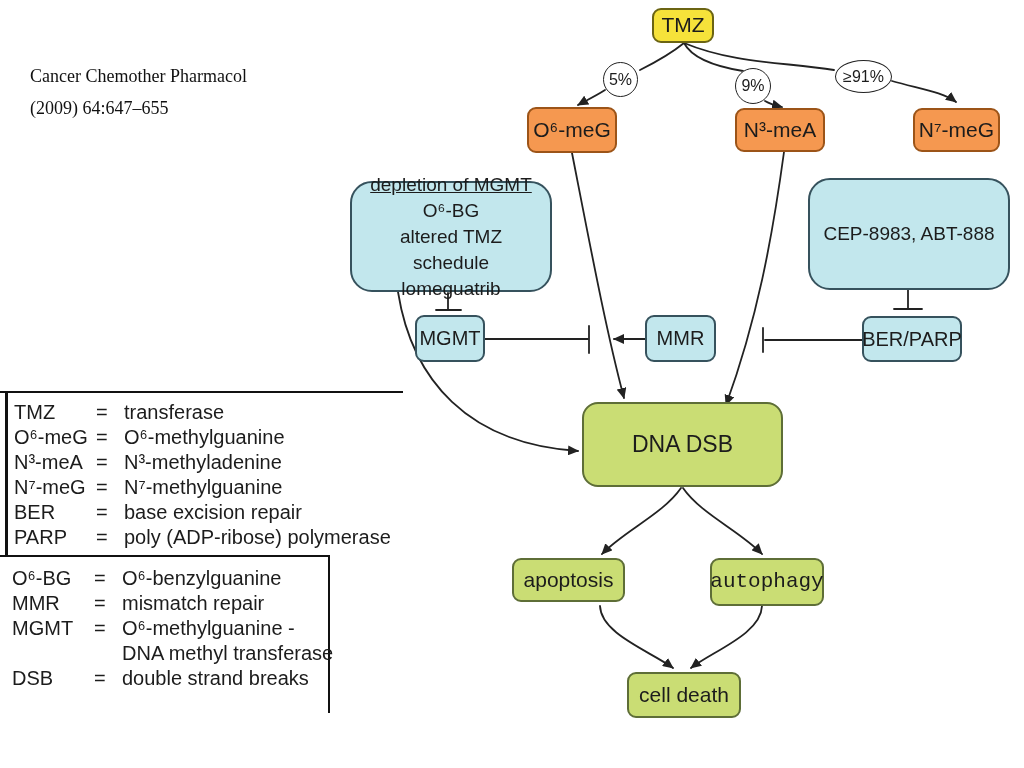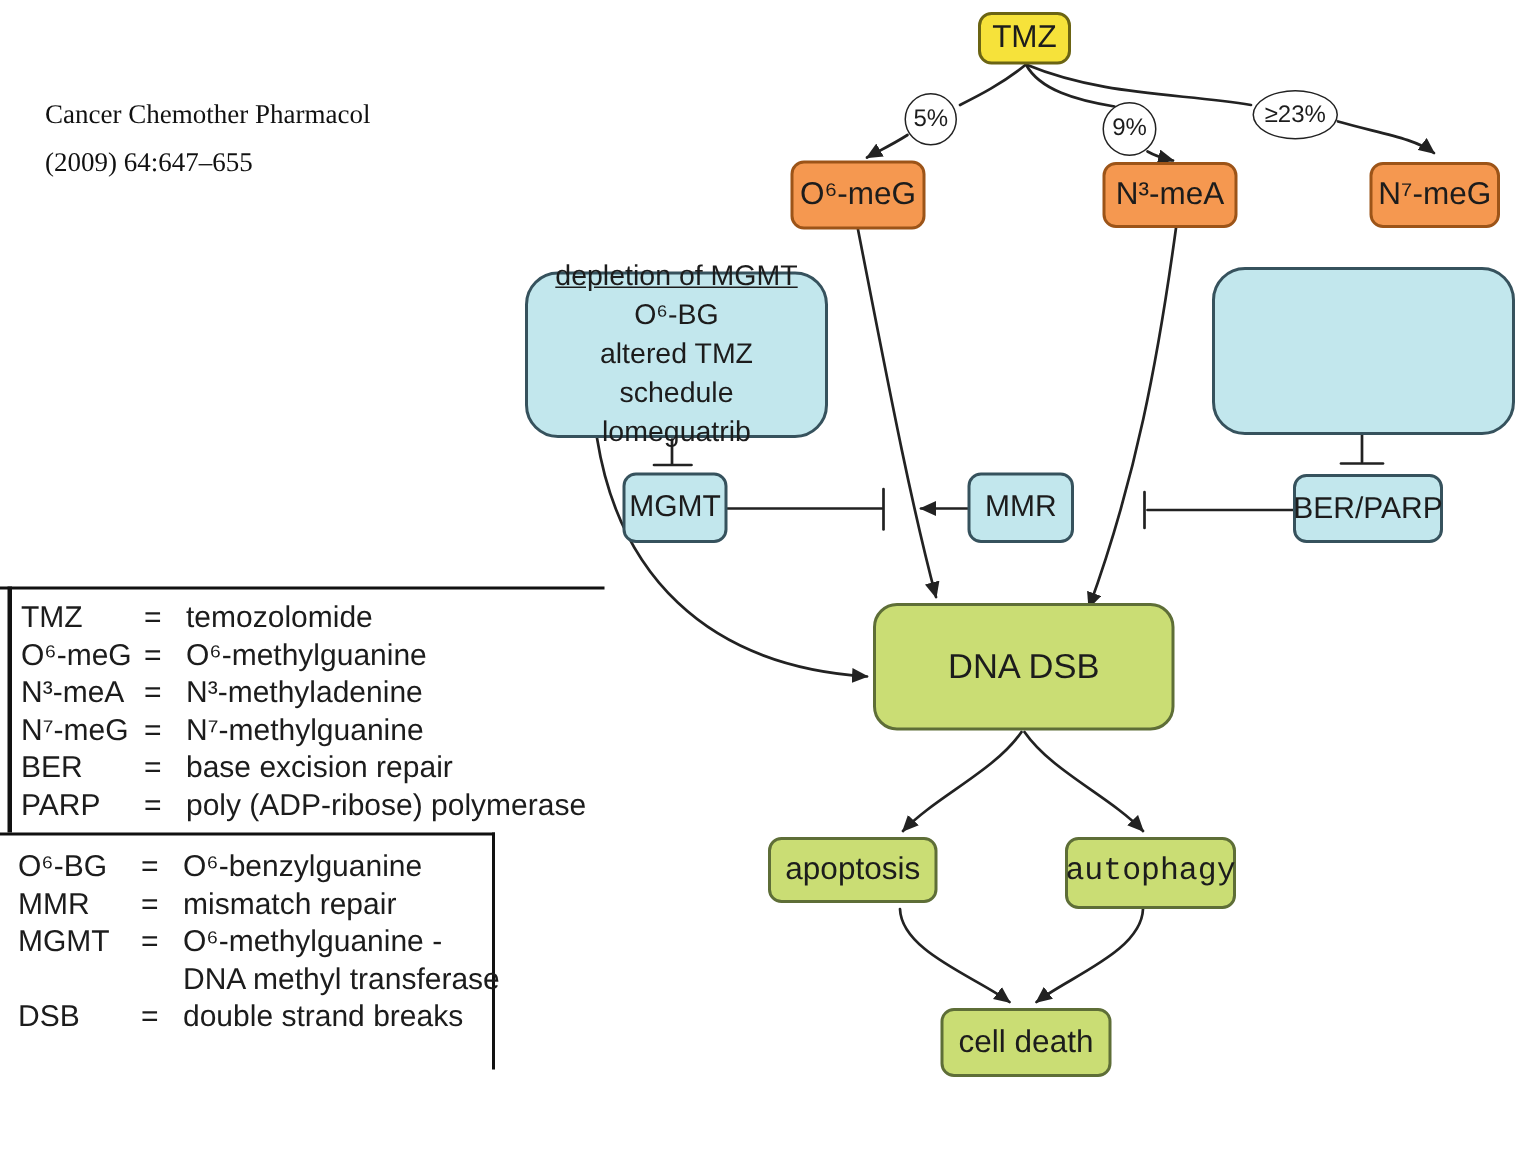--- a/index.html
+++ b/index.html
@@ -66,52 +66,53 @@
 
   <div class="citation">
     <div>Cancer Chemother Pharmacol</div>
     <div>(2009) 64:647–655</div>
   </div>
 
   <div class="node yellow fs21" style="left:652px;top:8px;width:62px;height:35px;">TMZ</div>
 
   <div class="ellipse" style="left:603px;top:62px;width:35px;height:35px;">5%</div>
   <div class="ellipse" style="left:735px;top:68px;width:36px;height:36px;">9%</div>
-  <div class="ellipse" style="left:835px;top:60px;width:57px;height:33px;">≥23%</div>
+  <div class="ellipse" style="left:835px;top:60px;width:57px;height:33px;">≥91%</div>
 
   <div class="node orange fs21" style="left:527px;top:107px;width:90px;height:46px;">O⁶-meG</div>
   <div class="node orange fs21" style="left:735px;top:108px;width:90px;height:44px;">N³-meA</div>
   <div class="node orange fs21" style="left:913px;top:108px;width:87px;height:44px;">N⁷-meG</div>
 
   <div class="node blue bigblue" style="left:350px;top:181px;width:202px;height:111px;">
     <div class="utitle">depletion of MGMT</div>
     <div>O⁶-BG</div>
     <div>altered TMZ schedule</div>
     <div>lomeguatrib</div>
   </div>
 
   <div class="node blue bigblue" style="left:808px;top:178px;width:202px;height:112px;">
+    <div>CEP-8983, ABT-888</div>
   </div>
 
   <div class="node blue fs20" style="left:415px;top:315px;width:70px;height:47px;">MGMT</div>
   <div class="node blue fs20" style="left:645px;top:315px;width:71px;height:47px;">MMR</div>
   <div class="node green fs23" style="left:582px;top:402px;width:201px;height:85px;border-radius:16px;">DNA DSB</div>
 
   <div class="node blue fs20" style="left:862px;top:316px;width:100px;height:46px;">BER/PARP</div>
 
   <div class="node green fs21" style="left:512px;top:558px;width:113px;height:44px;">apoptosis</div>
   <div class="node green fs21" style="left:710px;top:558px;width:114px;height:48px;font-family:Liberation Mono, monospace;">autophagy</div>
   <div class="node green fs21" style="left:627px;top:672px;width:114px;height:46px;">cell death</div>
 
   <div id="legend1-vline"></div>
   <div id="legend1" class="legend">
     <div class="lrow">
       <span>TMZ</span>
       <span>=</span>
-      <span>temozolomide</span>
+      <span>transferase</span>
     </div>
     <div class="lrow">
       <span>O⁶-meG</span>
       <span>=</span>
       <span>O⁶-methylguanine</span>
     </div>
     <div class="lrow">
       <span>N³-meA</span>
       <span>=</span>
       <span>N³-methyladenine</span>

